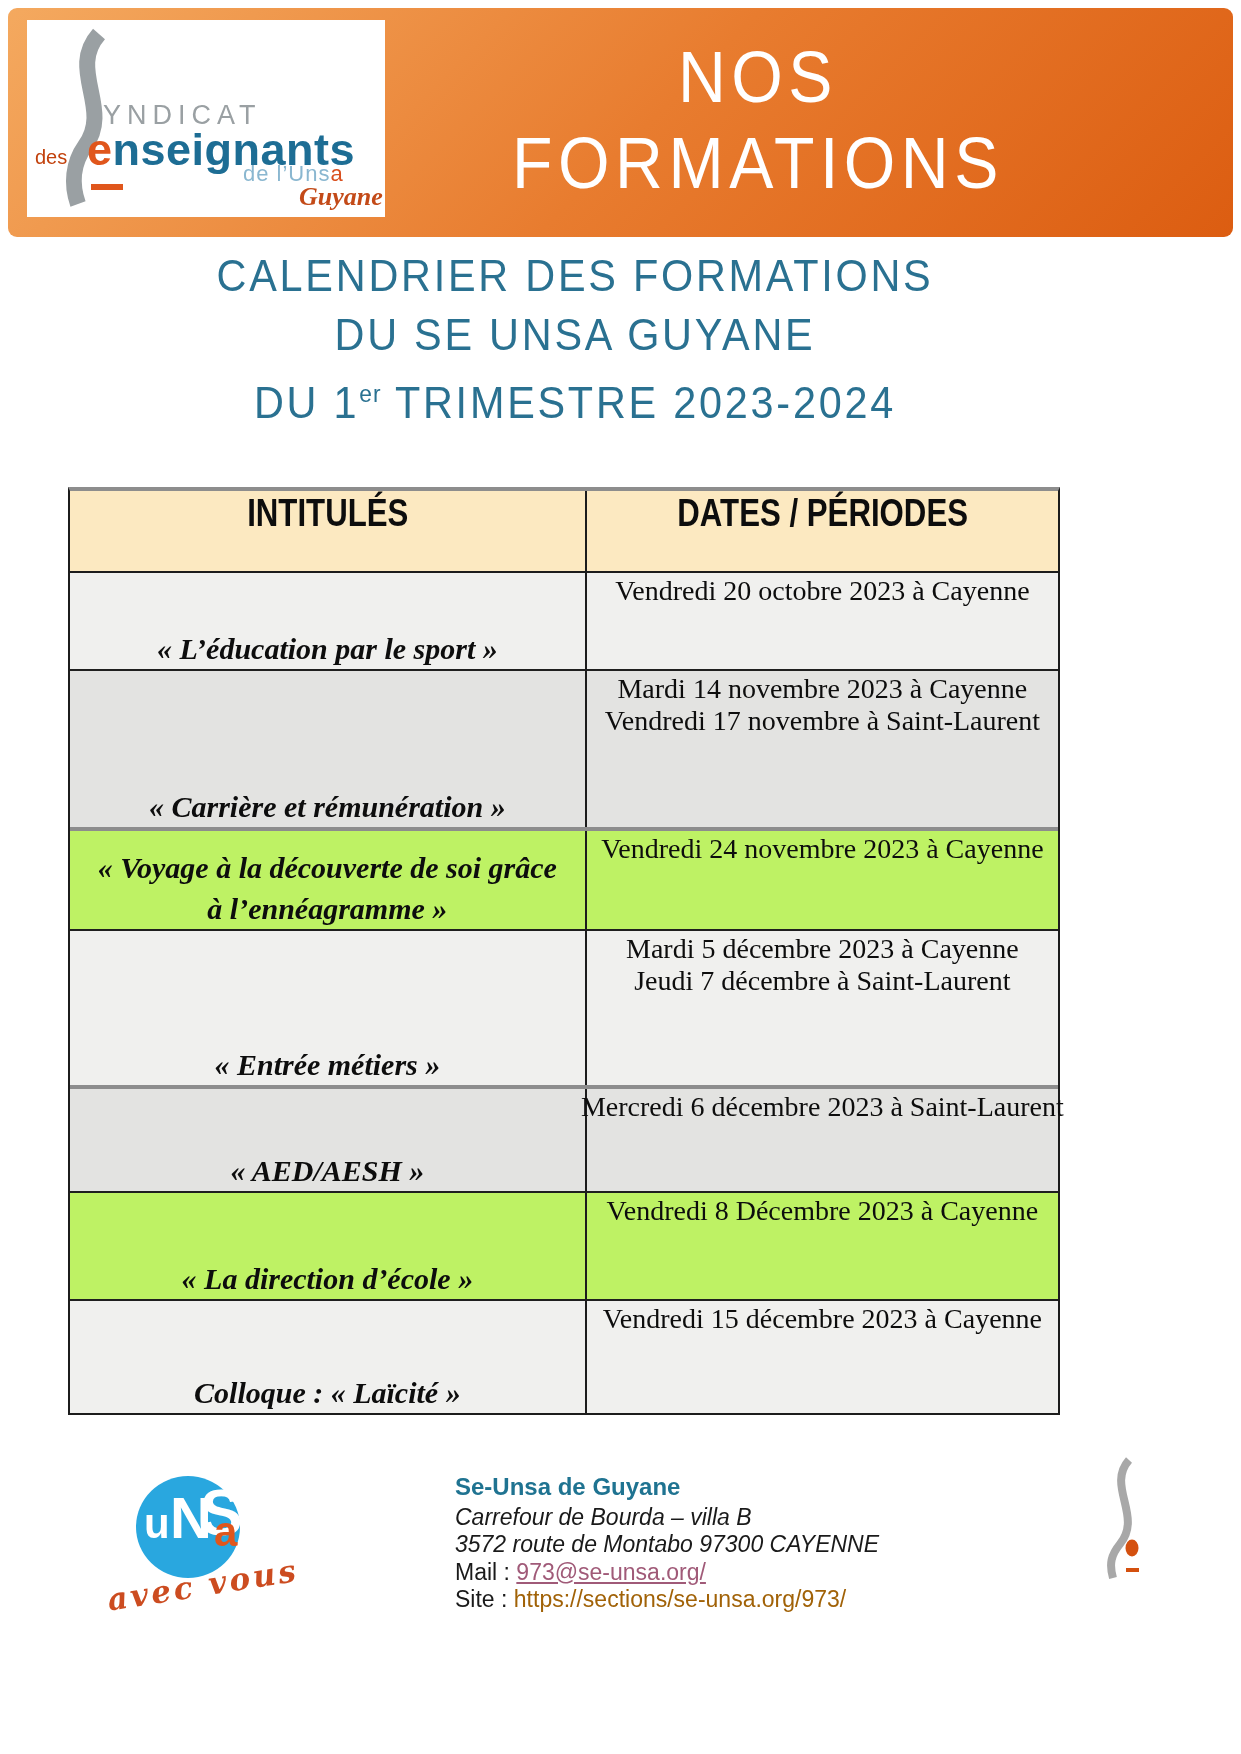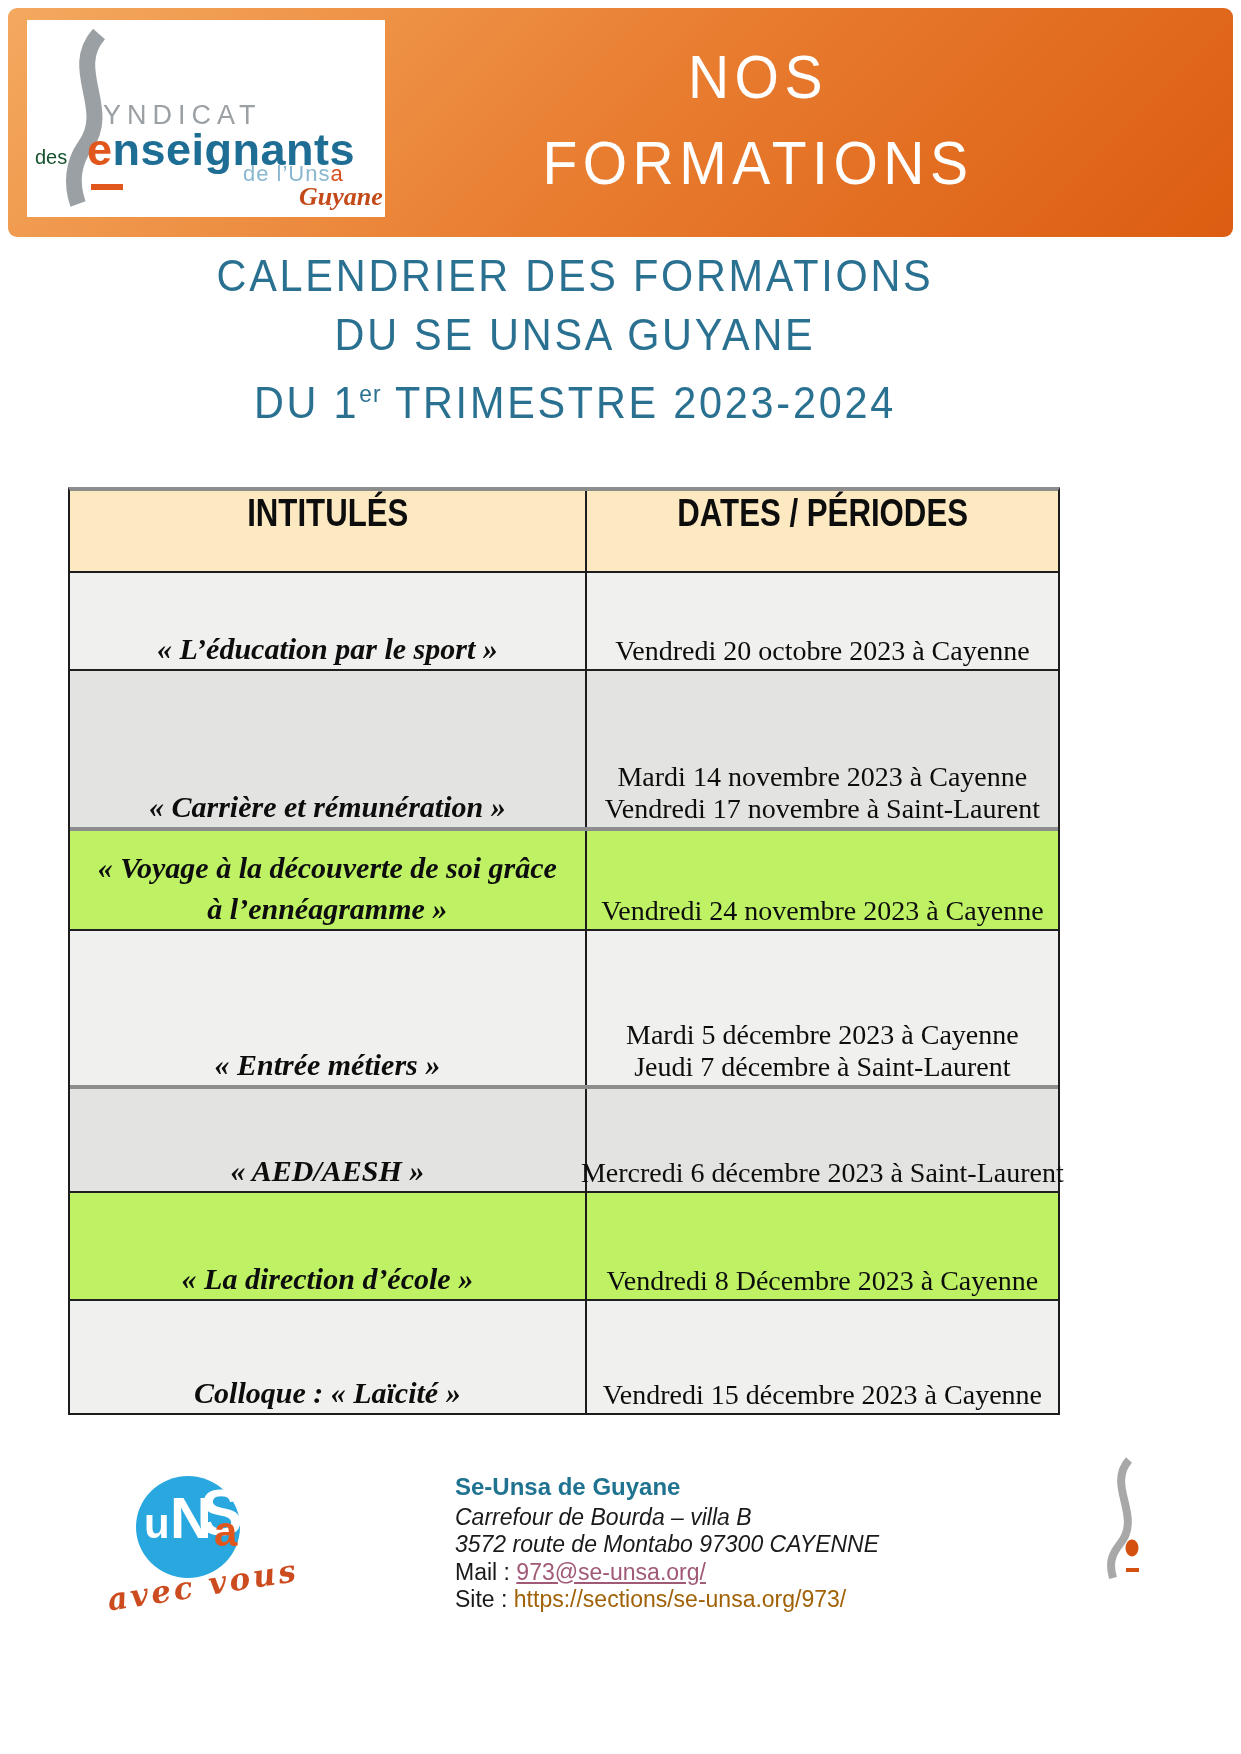--- a/index.html
+++ b/index.html
@@ -11,35 +11,35 @@
 
   
   .banner {
     position:absolute; left:8px; top:8px; width:1225px; height:229px;
     border-radius:9px;
     background:linear-gradient(135deg,#f4a95f 0%, #e87c2f 52%, #dc5d11 100%);
   }
   .banner-title {
     position:absolute; left:350px; top:26px; width:800px;
     color:#ffffff; text-align:center;
-    font-size:62px; line-height:86px; letter-spacing:6px; font-weight:400;
+    font-size:72px; line-height:86px; letter-spacing:6px; font-weight:400;
   }
   .banner-title .tline { display:block; transform:scaleX(0.92); transform-origin:center; }
 
   
   .logo-box {
     position:absolute; left:19px; top:12px; width:358px; height:197px;
     background:#ffffff;
   }
   .swoosh-big { position:absolute; left:26px; top:8px; }
   .t-syndicat {
     position:absolute; left:76px; top:80px; color:#9aa0a3;
     font-size:27px; letter-spacing:6px;
   }
-  .t-des { position:absolute; left:8px; top:126px; color:#14532d; font-size:20px; }
+  .t-des { position:absolute; left:8px; top:126px; color:#c2410c; font-size:20px; }
   .t-enseignants {
     position:absolute; left:60px; top:104px; color:#1d6d94;
     font-size:45px; font-weight:700; letter-spacing:0.5px;
   }
   .t-enseignants .initial { color:#e0561c; }
   .e-underscore { position:absolute; left:64px; top:164px; width:32px; height:6px; background:#e0561c; }
   .t-unsa { position:absolute; left:216px; top:141px; color:#8ab7d0; font-size:22px; letter-spacing:1px; }
   .t-unsa .tail { color:#d94f1e; }
   .t-guyane {
     position:absolute; left:272px; top:162px; color:#c34a18;
@@ -75,21 +75,21 @@
   .shade-dark   { background:#bef264; }
   .cell-title {
     width:52.3%; border-right:2px solid #1c1c1c;
     display:flex; align-items:flex-end; justify-content:center;
     text-align:center; padding:0 26px;
     font-family:"Liberation Serif", serif; font-weight:700; font-style:italic;
     font-size:30px; color:#0d0d0d; line-height:1.35;
   }
   .cell-dates {
     width:47.7%;
-    display:flex; flex-direction:column; justify-content:flex-end; align-items:center;
+    display:flex; flex-direction:column; justify-content:flex-start; align-items:center;
     text-align:center; padding:2px 4px;
     font-family:"Liberation Serif", serif; font-size:28px; color:#0d0d0d;
   }
   .date-line { white-space:nowrap; }
 
   
   .unsa-logo { position:absolute; left:128px; top:1476px; width:170px; height:160px; }
   .unsa-circle { position:absolute; left:8px; top:0; width:104px; height:102px; border-radius:50%; background:#29a7df; }
   .unsa-letter { position:absolute; color:#ffffff; font-weight:700; }
   .unsa-u { left:16px; top:24px; font-size:42px; }

